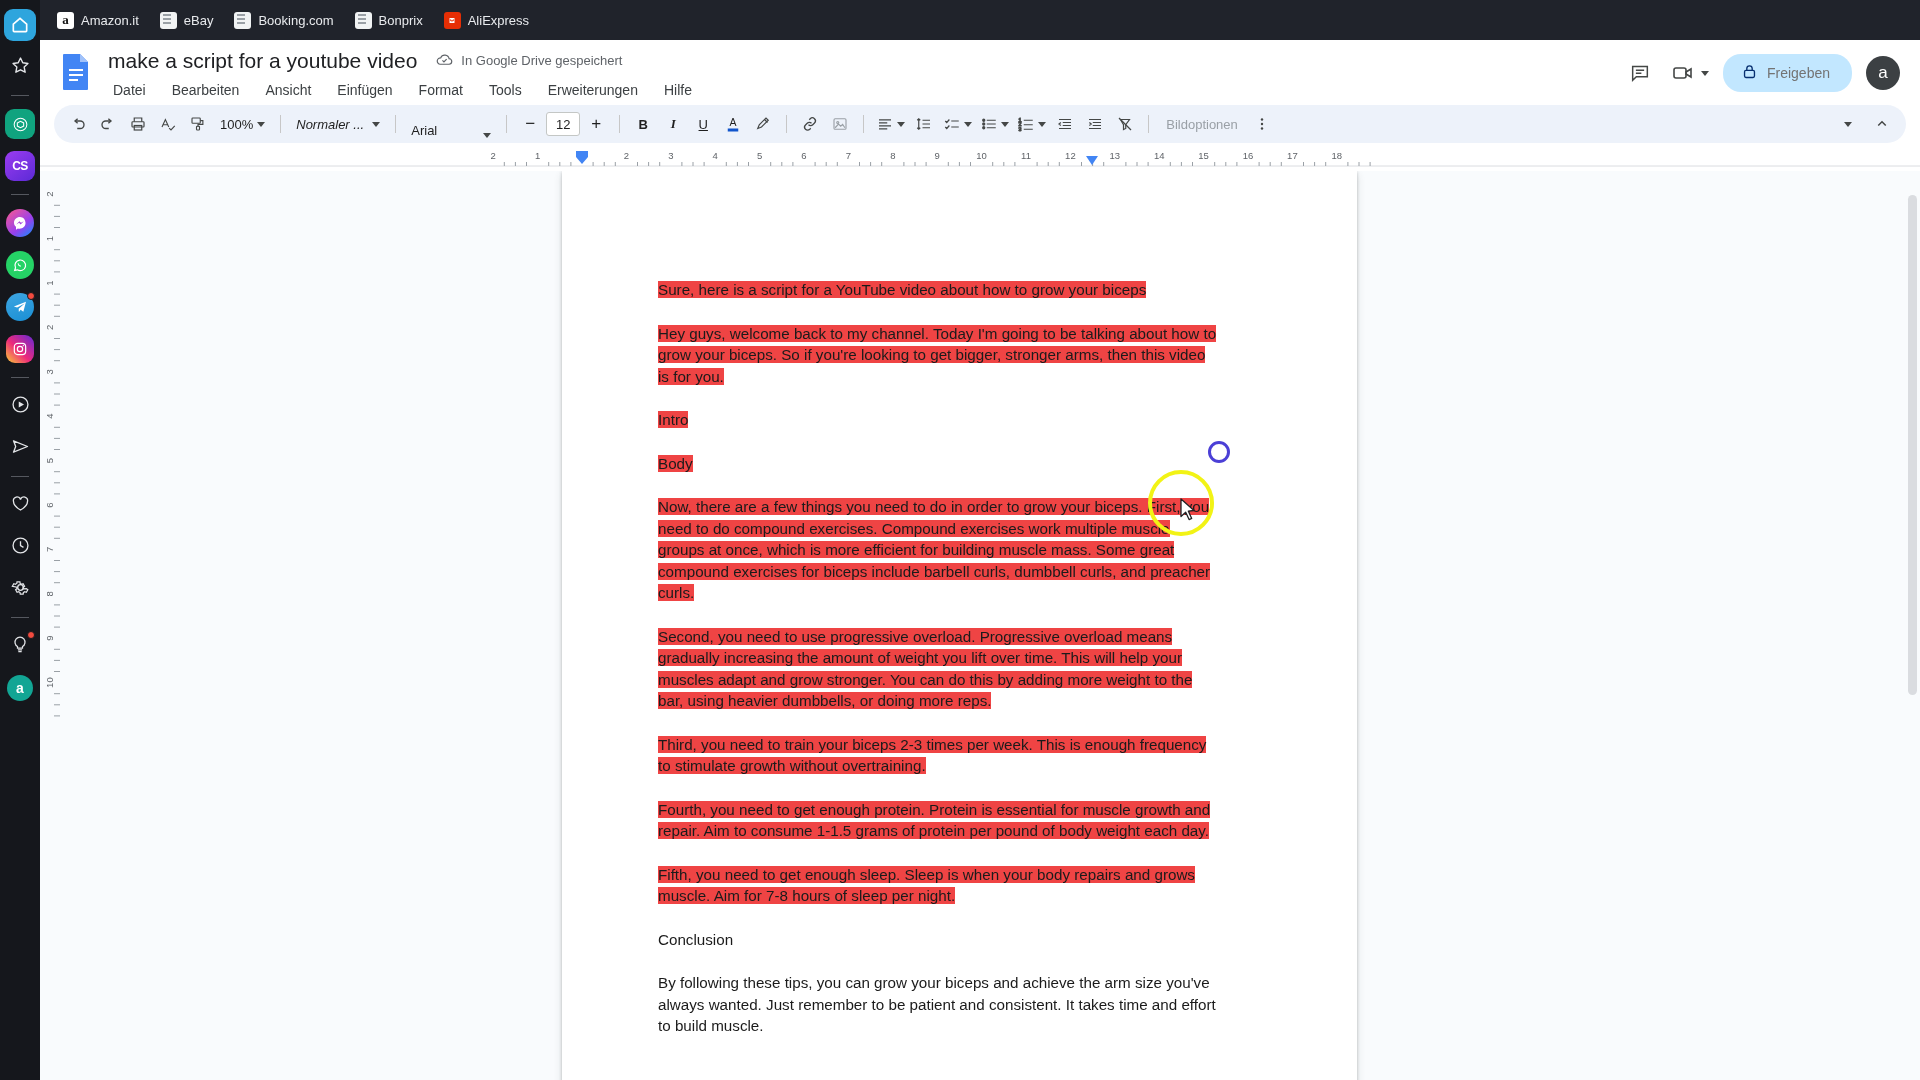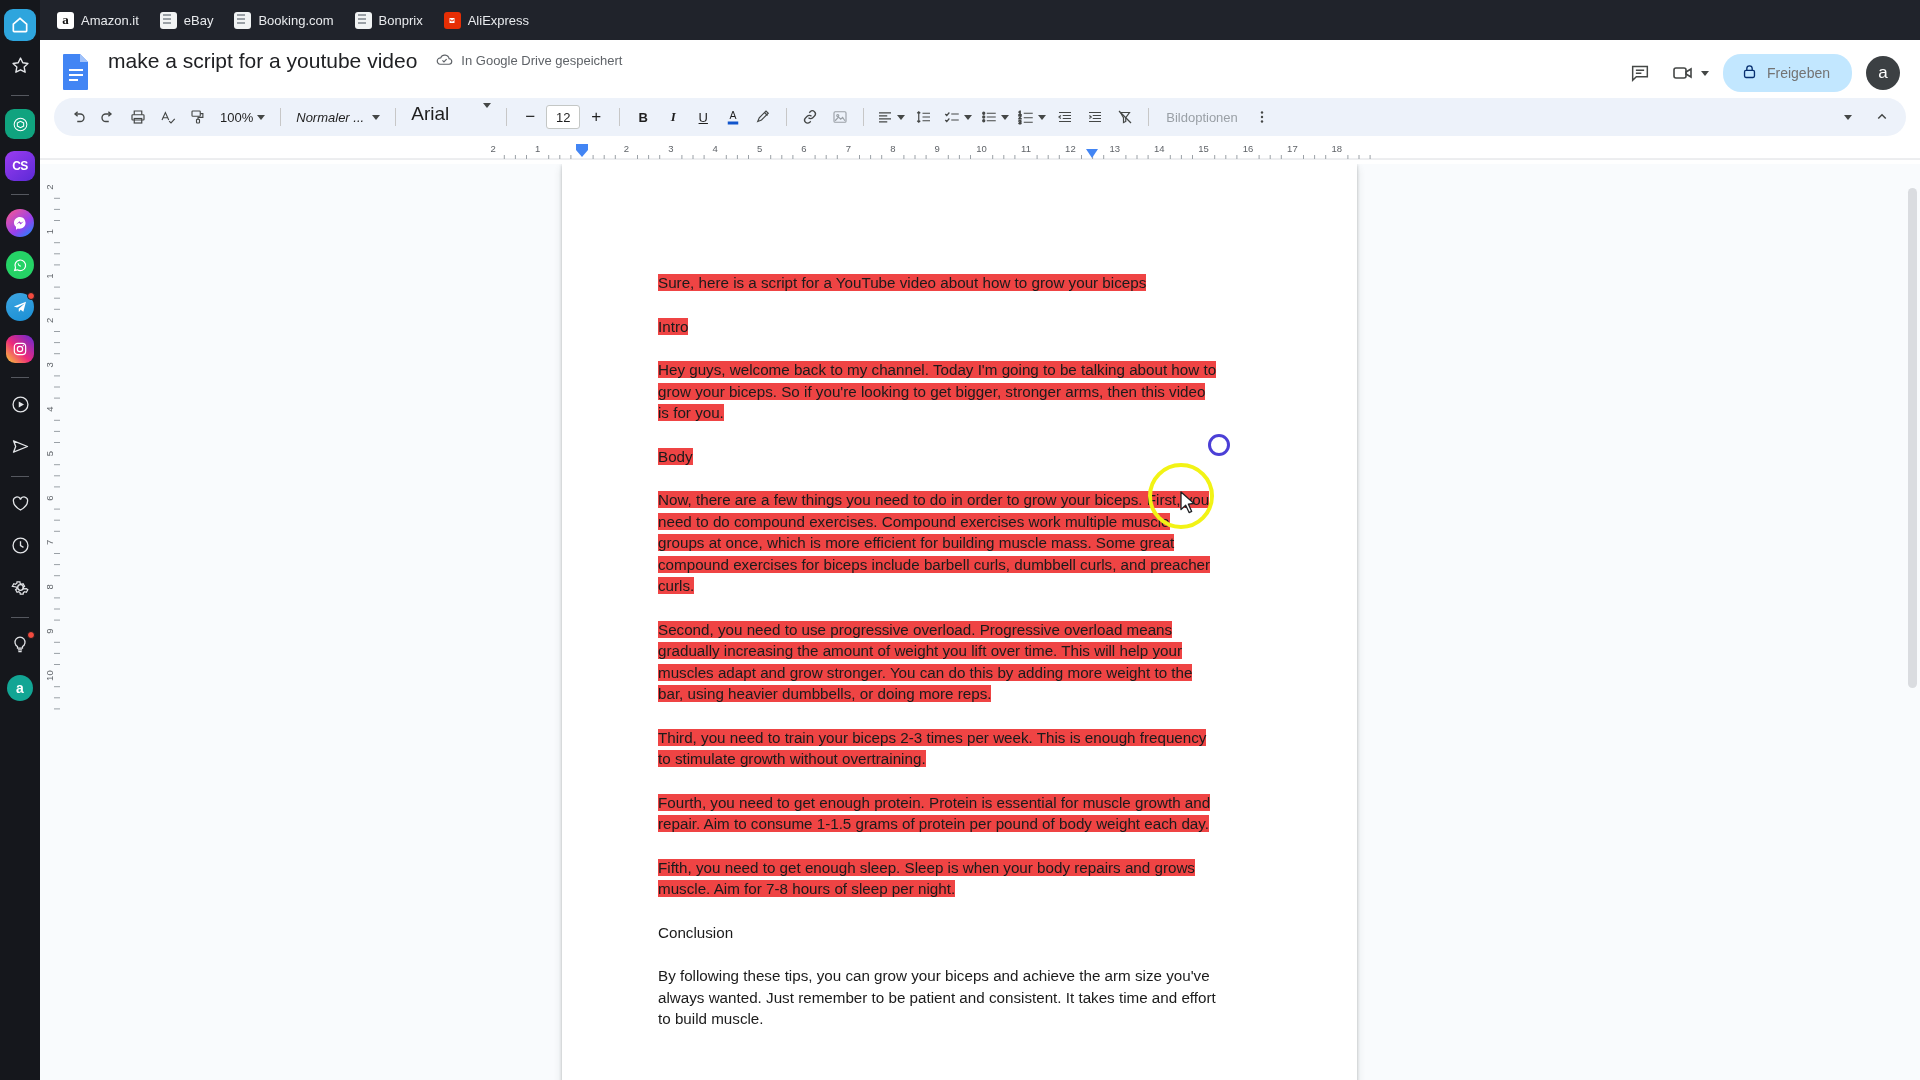--- a/index.html
+++ b/index.html
@@ -91,22 +91,22 @@
   .toolbar-wrap { padding: 4px 14px 6px 14px; background:#fff; flex:0 0 auto; }
   .toolbar { background:#edf2fa; border-radius: 20px; height: 38px;
              display:flex; align-items:center; padding: 0 10px; gap: 2px; }
   .tb { width: 28px; height: 28px; border-radius: 50%;
         display:flex;align-items:center;justify-content:center; color:#444746; flex:0 0 auto;}
   .tb-sep { width:1px; height:18px; background:#c7c7c7; margin: 0 7px; flex:0 0 1px; }
   .tb-zoom { display:flex;align-items:center;gap:4px;padding:0 6px;height:28px;
              border-radius:4px;font-size:13px;color:#1f1f1f; }
   .tb-style { display:flex;align-items:center;justify-content:space-between;
               width:96px;height:28px;padding:0 6px;font-size:13px;color:#1f1f1f;font-style:italic; }
-  .tb-font { display:flex;align-items:flex-start;justify-content:space-between;
-             width:92px;height:28px;padding:0 6px;font-size:19px;color:#1f1f1f; }
+  .tb-font { display:flex;align-items:flex-end;justify-content:space-between;
+             width:92px;height:28px;padding:0 6px;font-size:13px;color:#1f1f1f; }
   .fontsize-box { width:34px;height:24px;border:1px solid #c4c7c5;border-radius:3px;
                   background:#fff;display:flex;align-items:center;justify-content:center;
                   font-size:13px;color:#1f1f1f; }
   .tb-txt { font-size:13px; color:#1f1f1f; font-weight:600; }
   .tb-disabled { color:#9aa0a6; font-size:13px; padding: 0 8px; }
   .caret { width:0;height:0;border-left:4px solid transparent;border-right:4px solid transparent;
            border-top:5px solid #444746; }
 
   
   .ruler-h { height: 22px; background:#fff; position:relative; flex:0 0 22px; }
@@ -303,20 +303,30 @@
           <div class="doc-title">make a script for a youtube video</div>
           <div class="saved">
             <span>
               <svg width="19" height="19" viewBox="0 0 24 24" fill="none" stroke="#5f6368" stroke-width="1.5">
                   <path d="M6.5 18h11a3.5 3.5 0 0 0 .3-7 5.5 5.5 0 0 0-10.6-1A4 4 0 0 0 6.5 18z"></path>
                   <path d="M9.4 13.2l1.9 1.9 3.4-3.6"></path>
                 </svg>
             </span>
             <span>In Google Drive gespeichert</span>
           </div>
+        </div>
+        <div class="menu-row">
+          <div class="menu-item">Datei</div>
+          <div class="menu-item">Bearbeiten</div>
+          <div class="menu-item">Ansicht</div>
+          <div class="menu-item">Einfügen</div>
+          <div class="menu-item">Format</div>
+          <div class="menu-item">Tools</div>
+          <div class="menu-item">Erweiterungen</div>
+          <div class="menu-item">Hilfe</div>
         </div>
       </div>
 
       <div class="hdr-right">
         <div class="hdr-ic">
           <svg width="22" height="22" viewBox="0 0 24 24" fill="none" stroke="#444746" stroke-width="1.6">
               <path d="M4 5h16v11H8l-4 4z"></path>
               <path d="M7.5 9h9M7.5 12.2h6"></path>
             </svg>
         </div>
@@ -651,24 +661,24 @@
       </div>
 
       <div class="page-area">
         <div class="page">
           <div class="doc-body">
 
             <p class="para">
               <span class="hl">Sure, here is a script for a YouTube video about how to grow your biceps</span>
             </p>
             <p class="para">
+              <span class="hl">Hey guys, welcome back to my channel. Today I'm going to be talking about how to grow your biceps. So if you're looking to get bigger, stronger arms, then this video is for you.</span>
+            </p>
+            <p class="para">
               <span class="hl">Intro</span>
-            </p>
-            <p class="para">
-              <span class="hl">Hey guys, welcome back to my channel. Today I'm going to be talking about how to grow your biceps. So if you're looking to get bigger, stronger arms, then this video is for you.</span>
             </p>
             <p class="para">
               <span class="hl">Body</span>
             </p>
             <p class="para">
               <span class="hl">Now, there are a few things you need to do in order to grow your biceps. First, you need to do compound exercises. Compound exercises work multiple muscle groups at once, which is more efficient for building muscle mass. Some great compound exercises for biceps include barbell curls, dumbbell curls, and preacher curls.</span>
             </p>
             <p class="para">
               <span class="hl">Second, you need to use progressive overload. Progressive overload means gradually increasing the amount of weight you lift over time. This will help your muscles adapt and grow stronger. You can do this by adding more weight to the bar, using heavier dumbbells, or doing more reps.</span>
             </p>

